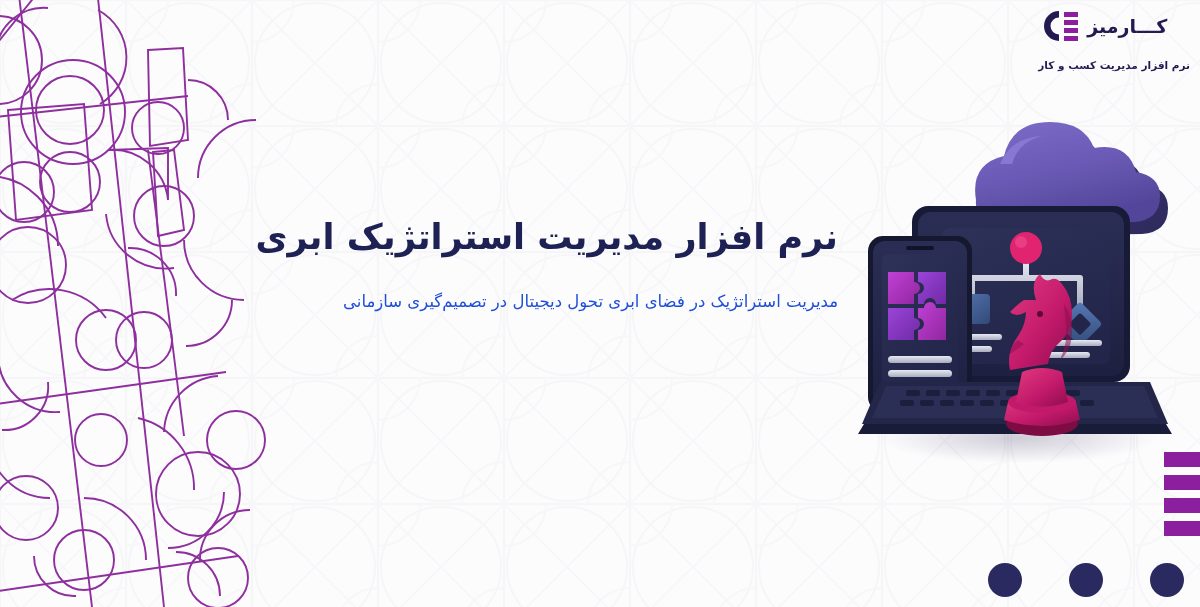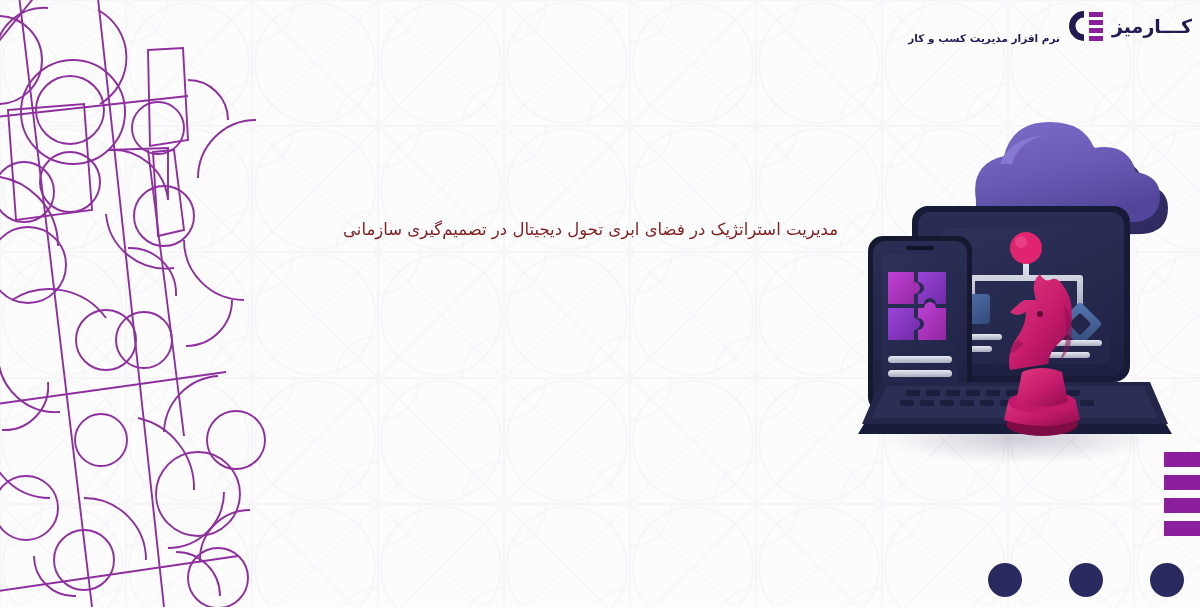--- a/index.html
+++ b/index.html
@@ -32,21 +32,21 @@
     left:-12px; top:0;
     width:310px; height:607px;
     pointer-events:none;
   }
 
   
   .logo{
     position:absolute;
     top:8px; right:8px;
     display:flex;
-    flex-direction:row;
+    flex-direction:column;
     align-items:flex-end;
     gap:1px;
     z-index:9;
   }
   .logo-row{
     display:flex;
     align-items:center;
     gap:7px;
     flex-direction:row;
   }
@@ -89,25 +89,25 @@
   .hero-title{
     font-family:"DejaVu Sans", sans-serif;
     font-size:35px;
     font-weight:bold;
     color:#1d2154;
     line-height:1.32;
     letter-spacing:-0.2px;
     white-space:nowrap;
   }
   .hero-sub{
-    margin-top:4px;
+    margin-top:30px;
     font-family:"DejaVu Sans", sans-serif;
     font-size:16.5px;
     font-weight:normal;
-    color:#7f1d1d;
+    color:#1d4ed8;
     line-height:1.5;
     white-space:nowrap;
   }
 
   
   .illustration{
     position:absolute;
     top:72px; right:20px;
     width:330px; height:390px;
     z-index:5;
@@ -227,20 +227,21 @@
           <rect x="26" y="12" width="14" height="5" fill="#8b1f9e"></rect>
           <rect x="26" y="20" width="14" height="5" fill="#8b1f9e"></rect>
           <rect x="26" y="28" width="14" height="5" fill="#8b1f9e"></rect>
         </svg>
       </span>
     </div>
     <span class="logo-tagline">نرم افزار مدیریت کسب و کار</span>
   </div>
 
   <div class="hero-text">
+    <h1 class="hero-title">نرم افزار مدیریت استراتژیک ابری</h1>
     <p class="hero-sub">مدیریت استراتژیک در فضای ابری تحول دیجیتال در تصمیم‌گیری سازمانی</p>
   </div>
 
   <svg class="illustration" viewBox="0 0 330 390" aria-hidden="true">
     <defs>
       <linearGradient id="cloudG" x1="0" y1="0" x2="0.4" y2="1">
         <stop offset="0%" stop-color="#7d6cc9"></stop>
         <stop offset="55%" stop-color="#6a5ab5"></stop>
         <stop offset="100%" stop-color="#53469a"></stop>
       </linearGradient>

